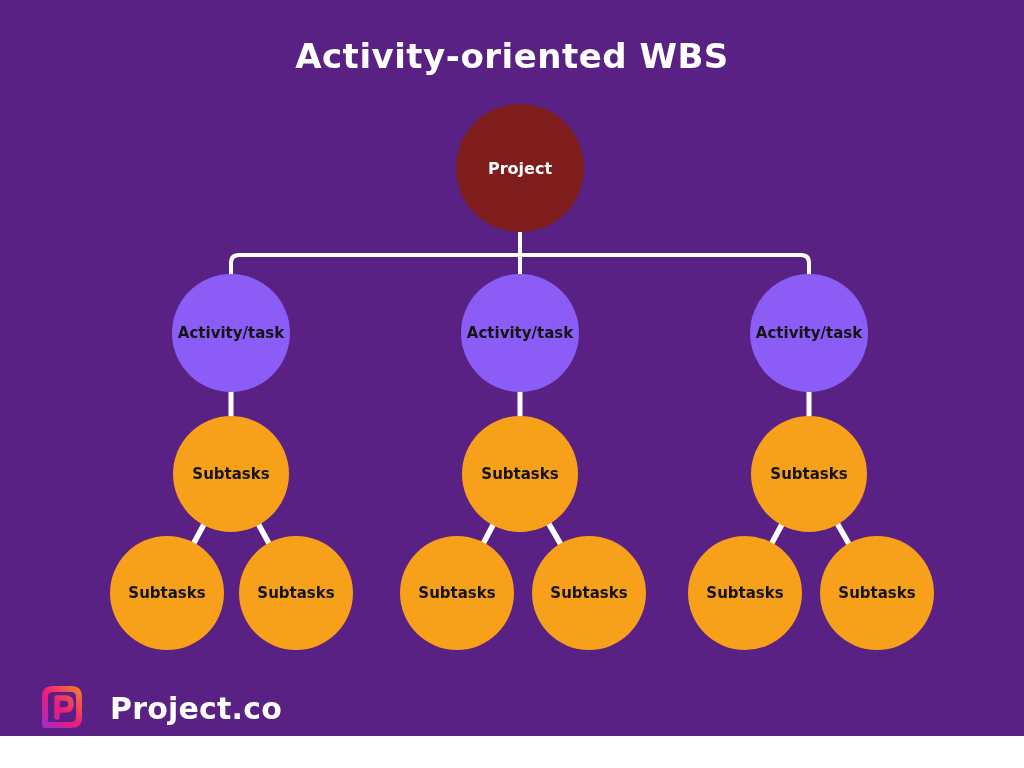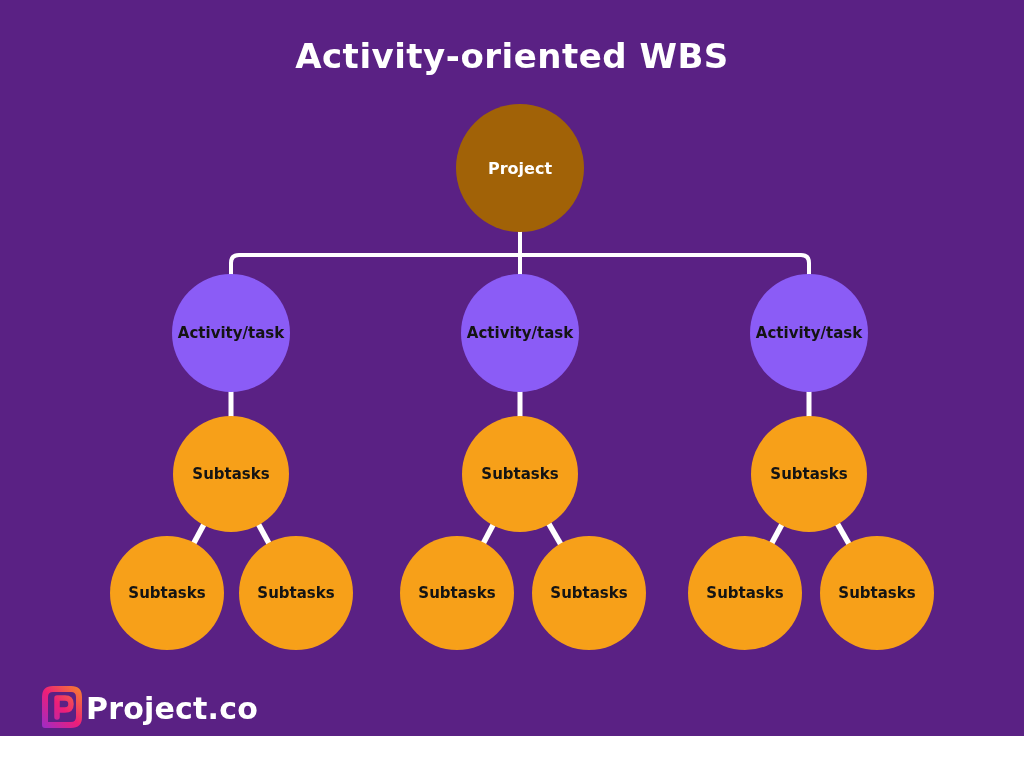--- a/index.html
+++ b/index.html
@@ -36,21 +36,21 @@
     display: flex;
     align-items: center;
     justify-content: center;
     text-align: center;
     font-weight: 700;
     font-size: 15px;
     color: #141414;
   }
   .node-project {
     width: 128px; height: 128px;
-    background: #a16207;
+    background: #7f1d1d;
     color: #ffffff;
     font-size: 16px;
   }
   .node-activity {
     width: 118px; height: 118px;
     background: #8b5cf6;
   }
   .node-subtask {
     width: 116px; height: 116px;
     background: #f7a019;
@@ -58,21 +58,21 @@
   .node-leaf {
     width: 114px; height: 114px;
     background: #f7a019;
   }
   .logo {
     position: absolute;
     left: 38px;
     top: 684px;
     display: flex;
     align-items: center;
-    gap: 0;
+    gap: 24px;
   }
   .logo-icon { width: 48px; height: 48px; display: block; }
   .logo-text {
     color: #ffffff;
     font-size: 30px;
     font-weight: 700;
     letter-spacing: 0.2px;
   }
 </style>
 </head>

